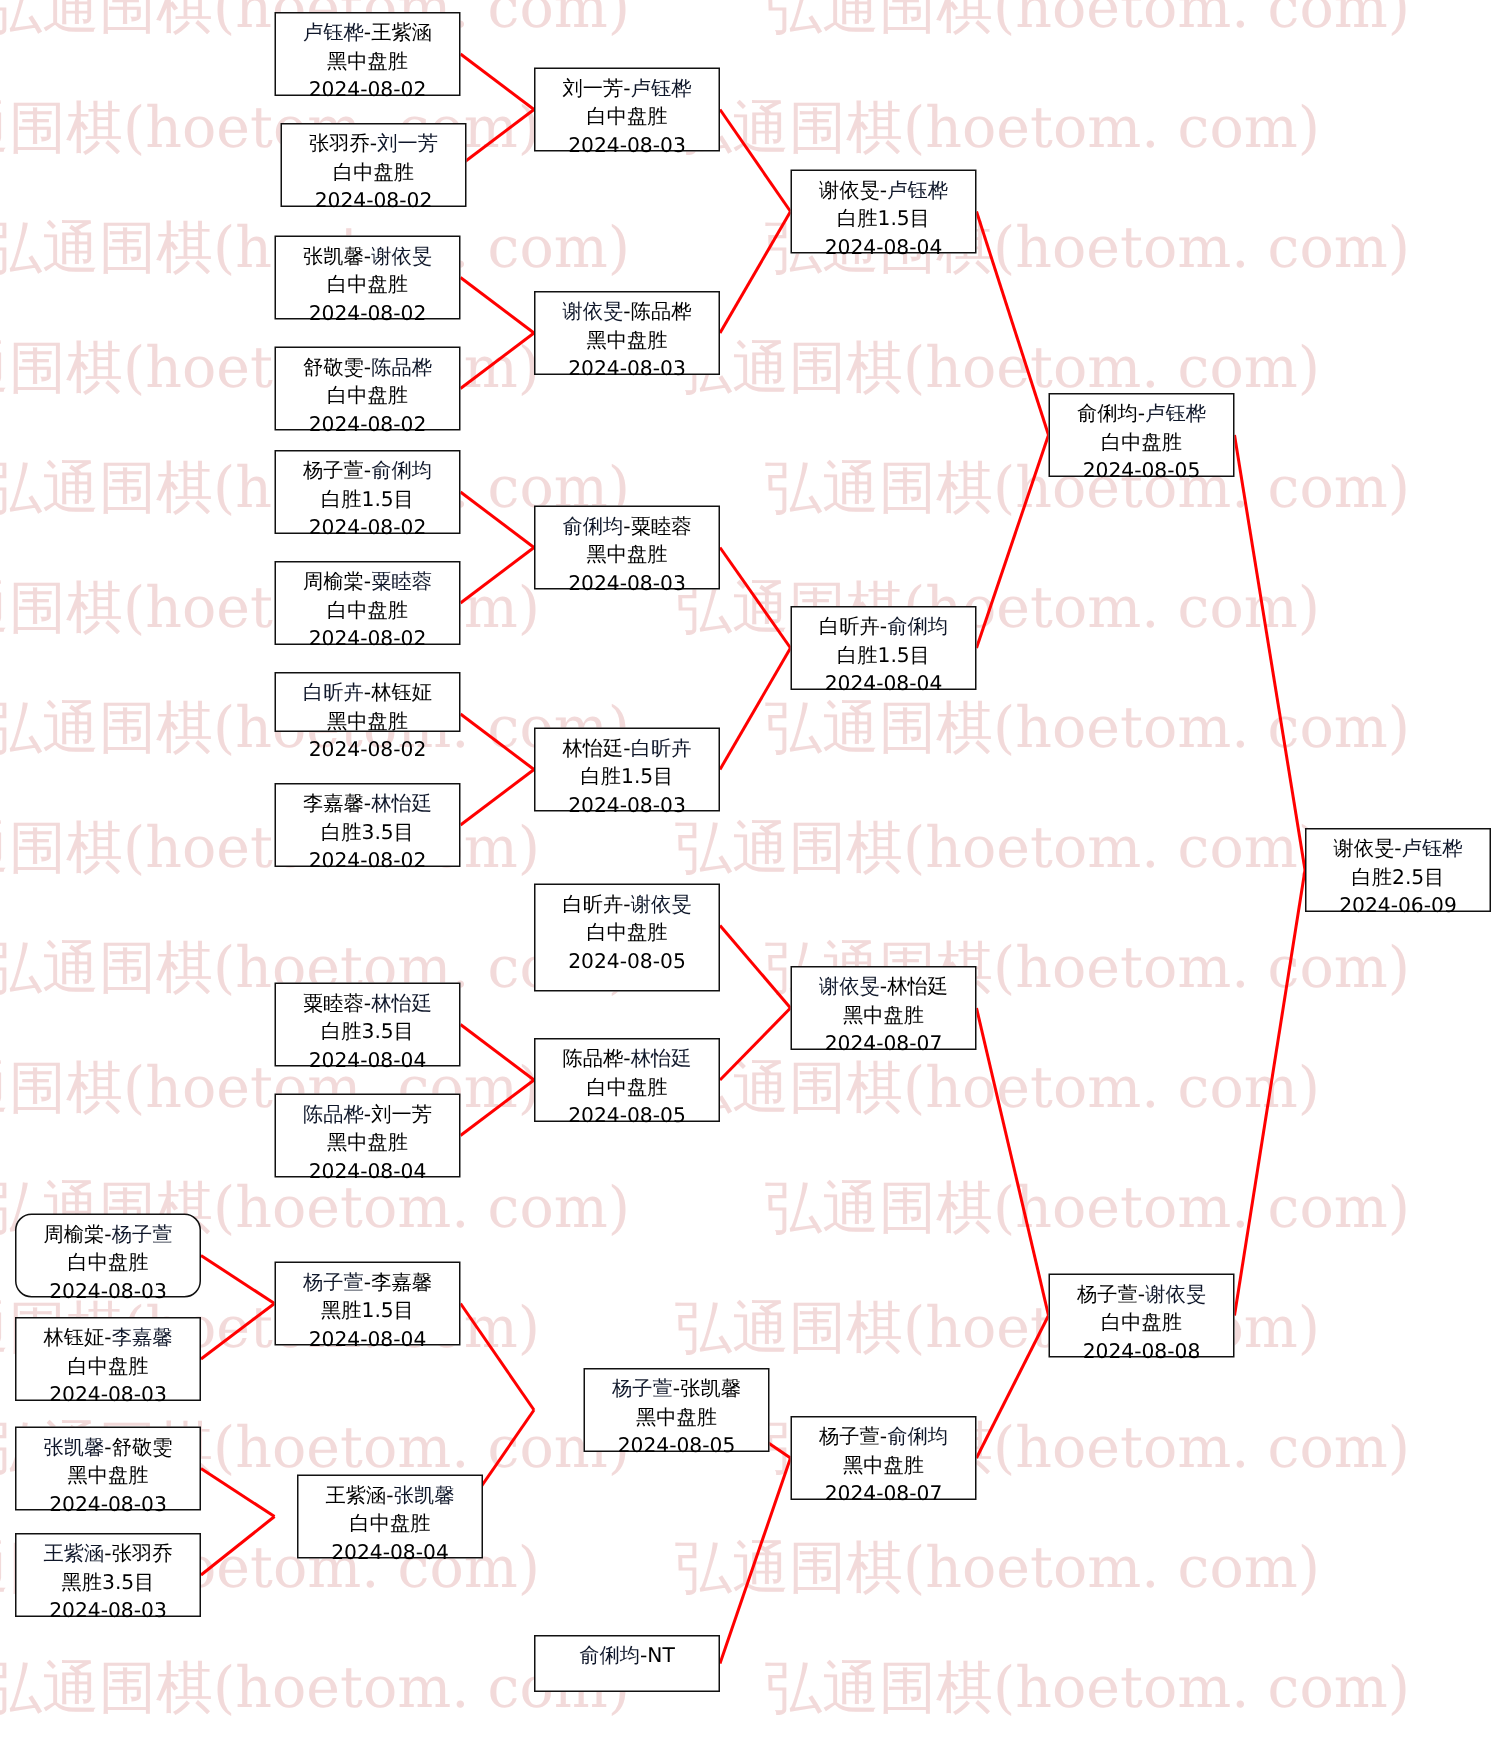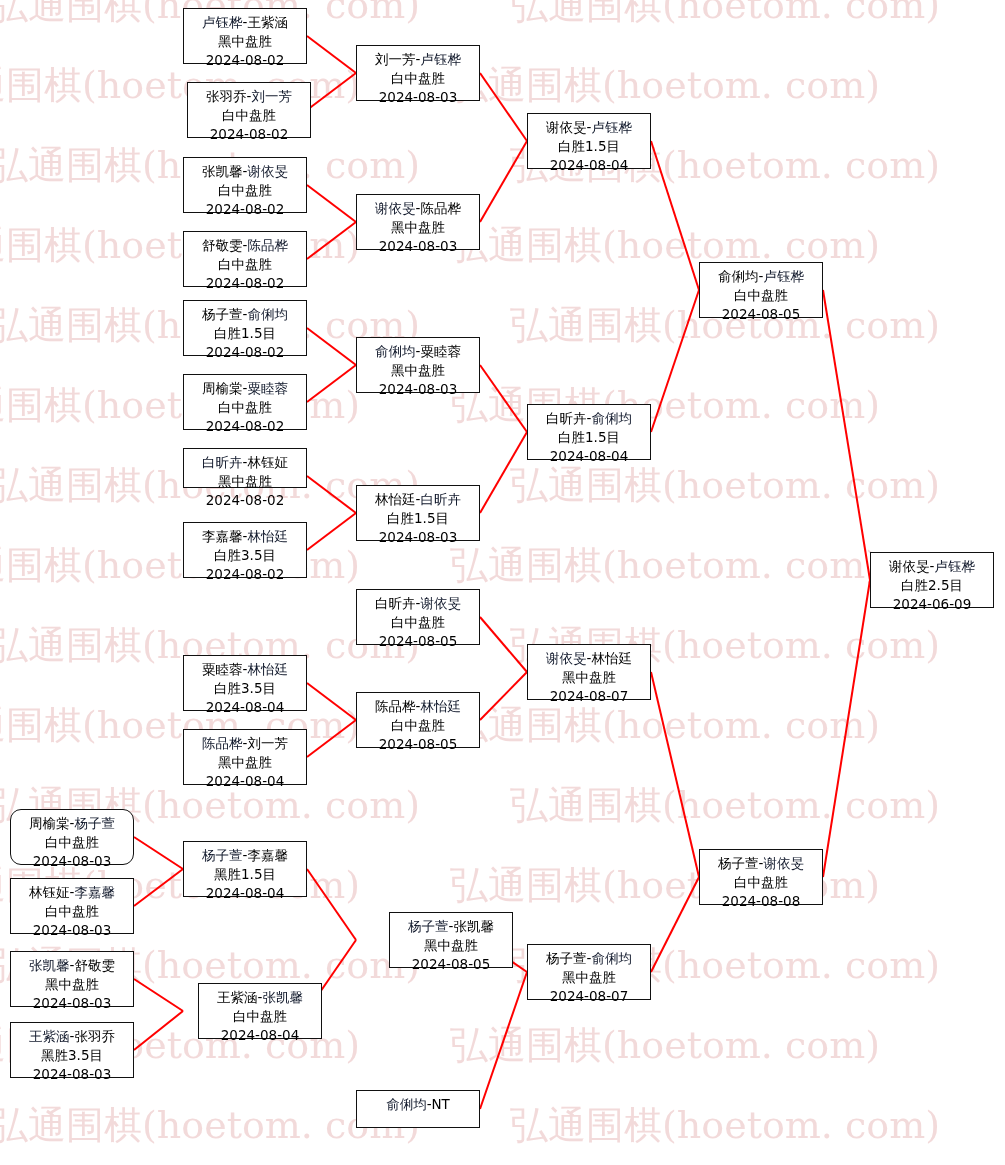--- a/index.html
+++ b/index.html
@@ -181,21 +181,21 @@
       <div class="match" style="left: 527px; top: 404px; width: 124px; height: 56px;">
         <span class="ln"><span class="blk">白昕卉</span><span class="blk">-</span><span class="red">俞俐均</span></span>
         <span class="ln">白胜1.5目</span>
         <span class="ln">2024-08-04</span>
       </div>
       <div class="match" style="left: 699px; top: 262px; width: 124px; height: 56px;">
         <span class="ln"><span class="blk">俞俐均</span><span class="blk">-</span><span class="red">卢钰桦</span></span>
         <span class="ln">白中盘胜</span>
         <span class="ln">2024-08-05</span>
       </div>
-      <div class="match" style="left: 356px; top: 589px; width: 124px; height: 56px;">
+      <div class="match" style="left: 356px; top: 589px; width: 124px; height: 72px;">
         <span class="ln"><span class="blk">白昕卉</span><span class="blk">-</span><span class="red">谢依旻</span></span>
         <span class="ln">白中盘胜</span>
         <span class="ln">2024-08-05</span>
       </div>
       <div class="match" style="left: 183px; top: 655px; width: 124px; height: 56px;">
         <span class="ln"><span class="blk">粟睦蓉</span><span class="blk">-</span><span class="red">林怡廷</span></span>
         <span class="ln">白胜3.5目</span>
         <span class="ln">2024-08-04</span>
       </div>
       <div class="match" style="left: 183px; top: 729px; width: 124px; height: 56px;">

